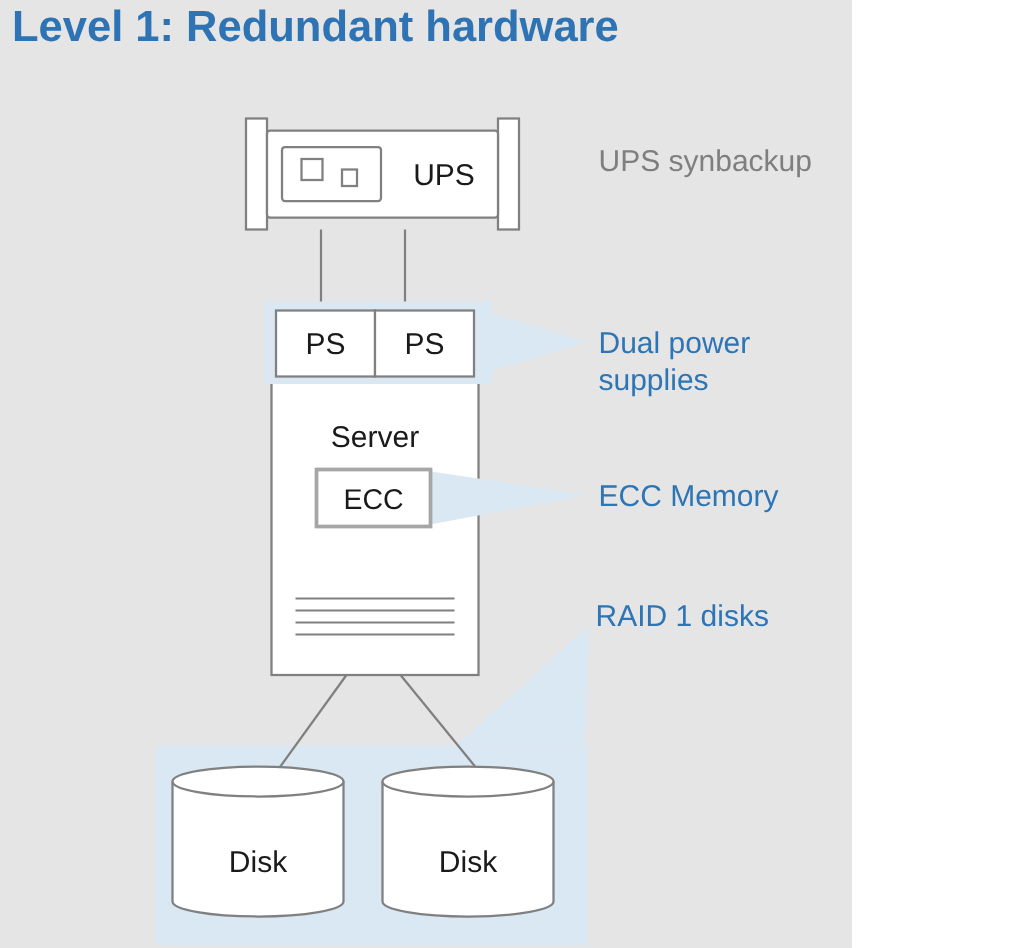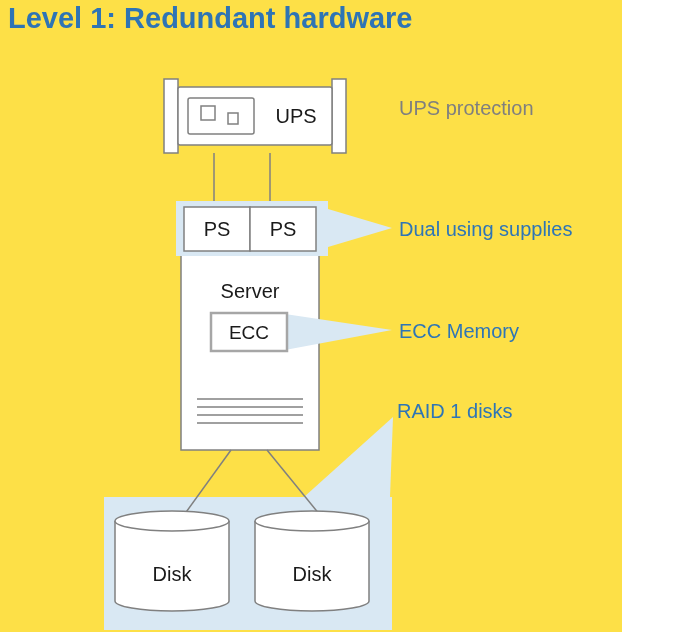--- a/index.html
+++ b/index.html
@@ -1,19 +1,19 @@
 <!DOCTYPE html>
 <html><head>
 <meta charset="utf-8">
 <style>
   html,body { margin:0; padding:0; background:#ffffff; }
   .page {
     position:relative;
-    width:622px; height:632px;
-    background:#fde047;
+    width:568px; height:632px;
+    background:#e5e5e5;
     font-family:"Liberation Sans", sans-serif;
     overflow:hidden;
   }
   .title {
     position:absolute; left:8px; top:2px; margin:0;
     font-size:29px; font-weight:bold; color:#2E74B5;
     letter-spacing:0;
   }
   .diagram { position:absolute; left:0; top:0; }
   .ann { position:absolute; font-size:20px; line-height:1.25; }
@@ -89,22 +89,22 @@
       <ellipse cx="172" cy="521" rx="57" ry="10" fill="#ffffff" stroke="#808080" stroke-width="1.5"></ellipse>
       <text class="t" x="172" y="581" text-anchor="middle" font-size="21">Disk</text>
     </g>
     <g>
       <path d="M255,521 L255,601 A57,10 0 0 0 369,601 L369,521" fill="#ffffff" stroke="#808080" stroke-width="1.5"></path>
       <ellipse cx="312" cy="521" rx="57" ry="10" fill="#ffffff" stroke="#808080" stroke-width="1.5"></ellipse>
       <text class="t" x="312" y="581" text-anchor="middle" font-size="21">Disk</text>
     </g>
   </svg>
 
-  <div class="ann ann-gray" style="left:399px; top:96px;">UPS protection</div>
+  <div class="ann ann-gray" style="left:399px; top:96px;">UPS synbackup</div>
 
-  <div class="ann ann-blue" style="left:399px; top:217px;">Dual using supplies</div>
+  <div class="ann ann-blue" style="left:399px; top:217px;">Dual power supplies</div>
 
   <div class="ann ann-blue" style="left:399px; top:319px;">ECC Memory</div>
 
   <div class="ann ann-blue" style="left:397px; top:399px;">RAID 1 disks</div>
 
 
 </div>
 
 </body></html>

